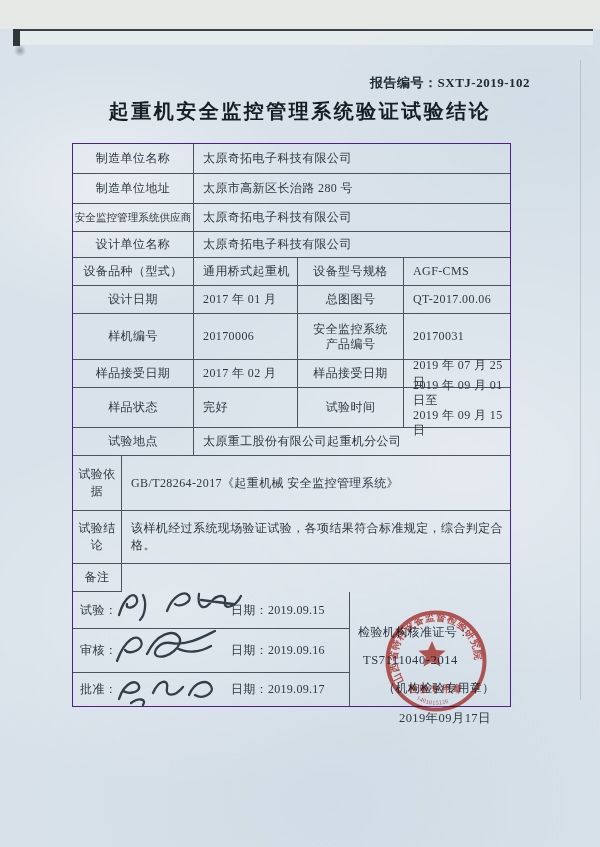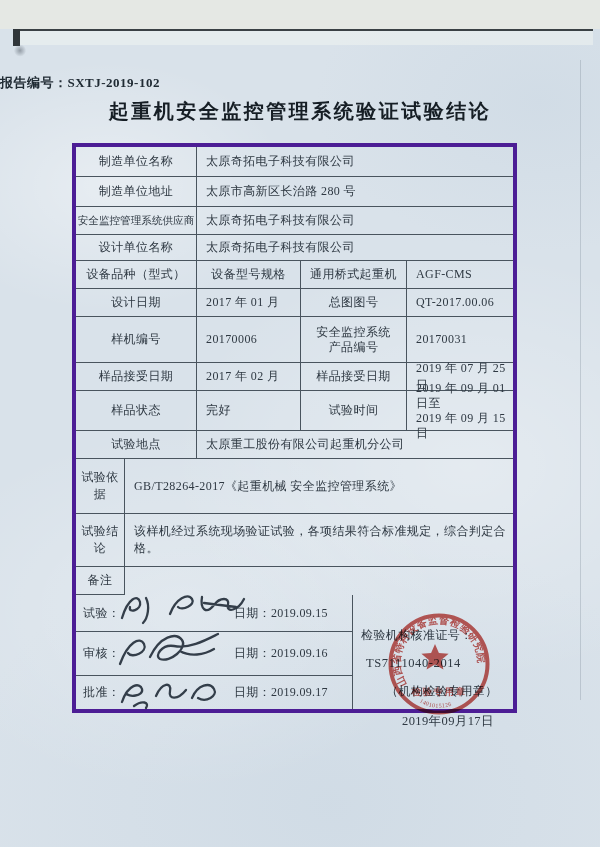--- a/index.html
+++ b/index.html
@@ -19,26 +19,26 @@
       #d9e2ea;
   }
   .top-strip{position:absolute;top:0;left:0;width:600px;height:29px;background:#e5e8e4;}
   .top-line{position:absolute;top:29px;left:13px;width:580px;height:2px;background:#3a4145;}
   .under-line{position:absolute;top:31px;left:13px;width:580px;height:14px;background:rgba(242,246,242,.5);}
   .corner-mark{position:absolute;top:29px;left:13px;width:7px;height:17px;background:#30363a;}
   .smudge{position:absolute;top:44px;left:14px;width:12px;height:13px;border-radius:45%;
     background:radial-gradient(circle,rgba(90,100,110,.55),rgba(90,100,110,0) 70%);}
   .fold-line{position:absolute;top:60px;left:580px;width:1px;height:640px;background:rgba(110,125,140,.28);}
 
-  .report-no{position:absolute;top:74px;left:0;width:530px;text-align:left;
+  .report-no{position:absolute;top:74px;left:0;width:530px;text-align:right;
     font-size:13px;font-weight:600;color:#202b34;letter-spacing:.5px;}
   .doc-title{position:absolute;top:98px;left:0;width:100%;text-align:center;
     font-size:20px;font-weight:700;color:#161e25;letter-spacing:2.5px;}
 
-  .doc-table{position:absolute;left:72px;top:143px;width:437px;border:4px solid #4c1d95;}
+  .doc-table{position:absolute;left:72px;top:143px;width:437px;border:1px solid #4c1d95;}
   .grid{display:grid;}
   .gA{grid-template-columns:121px 104px 106px 106px;
       grid-template-rows:30px 30px 28px 26px 28px 28px 46px 28px 40px 28px;}
   .gB{grid-template-columns:49px 388px;grid-template-rows:55px 53px 28px;}
   .gC{grid-template-columns:277px 160px;grid-template-rows:37px 44px 33px;}
   .c{box-sizing:border-box;border-right:1px solid #49545e;border-bottom:1px solid #49545e;
      display:flex;align-items:center;justify-content:center;text-align:center;
      padding:2px 3px;font-size:12px;color:#2e3842;letter-spacing:.4px;position:relative;overflow:visible;}
   .v{justify-content:flex-start;text-align:left;padding-left:9px;}
   .span3{grid-column:2/5;}
@@ -82,22 +82,22 @@
     <div class="c">制造单位地址</div>
     <div class="c v span3 lr">太原市高新区长治路 280 号</div>
 
     <div class="c tight">安全监控管理系统供应商</div>
     <div class="c v span3 lr">太原奇拓电子科技有限公司</div>
 
     <div class="c">设计单位名称</div>
     <div class="c v span3 lr">太原奇拓电子科技有限公司</div>
 
     <div class="c">设备品种（型式）</div>
+    <div class="c v">通用桥式起重机</div>
     <div class="c">设备型号规格</div>
-    <div class="c v">通用桥式起重机</div>
     <div class="c v lr">AGF-CMS</div>
 
     <div class="c">设计日期</div>
     <div class="c v">2017 年 01 月</div>
     <div class="c">总图图号</div>
     <div class="c v lr">QT-2017.00.06</div>
 
     <div class="c">样机编号</div>
     <div class="c v">20170006</div>
     <div class="c two-line">

